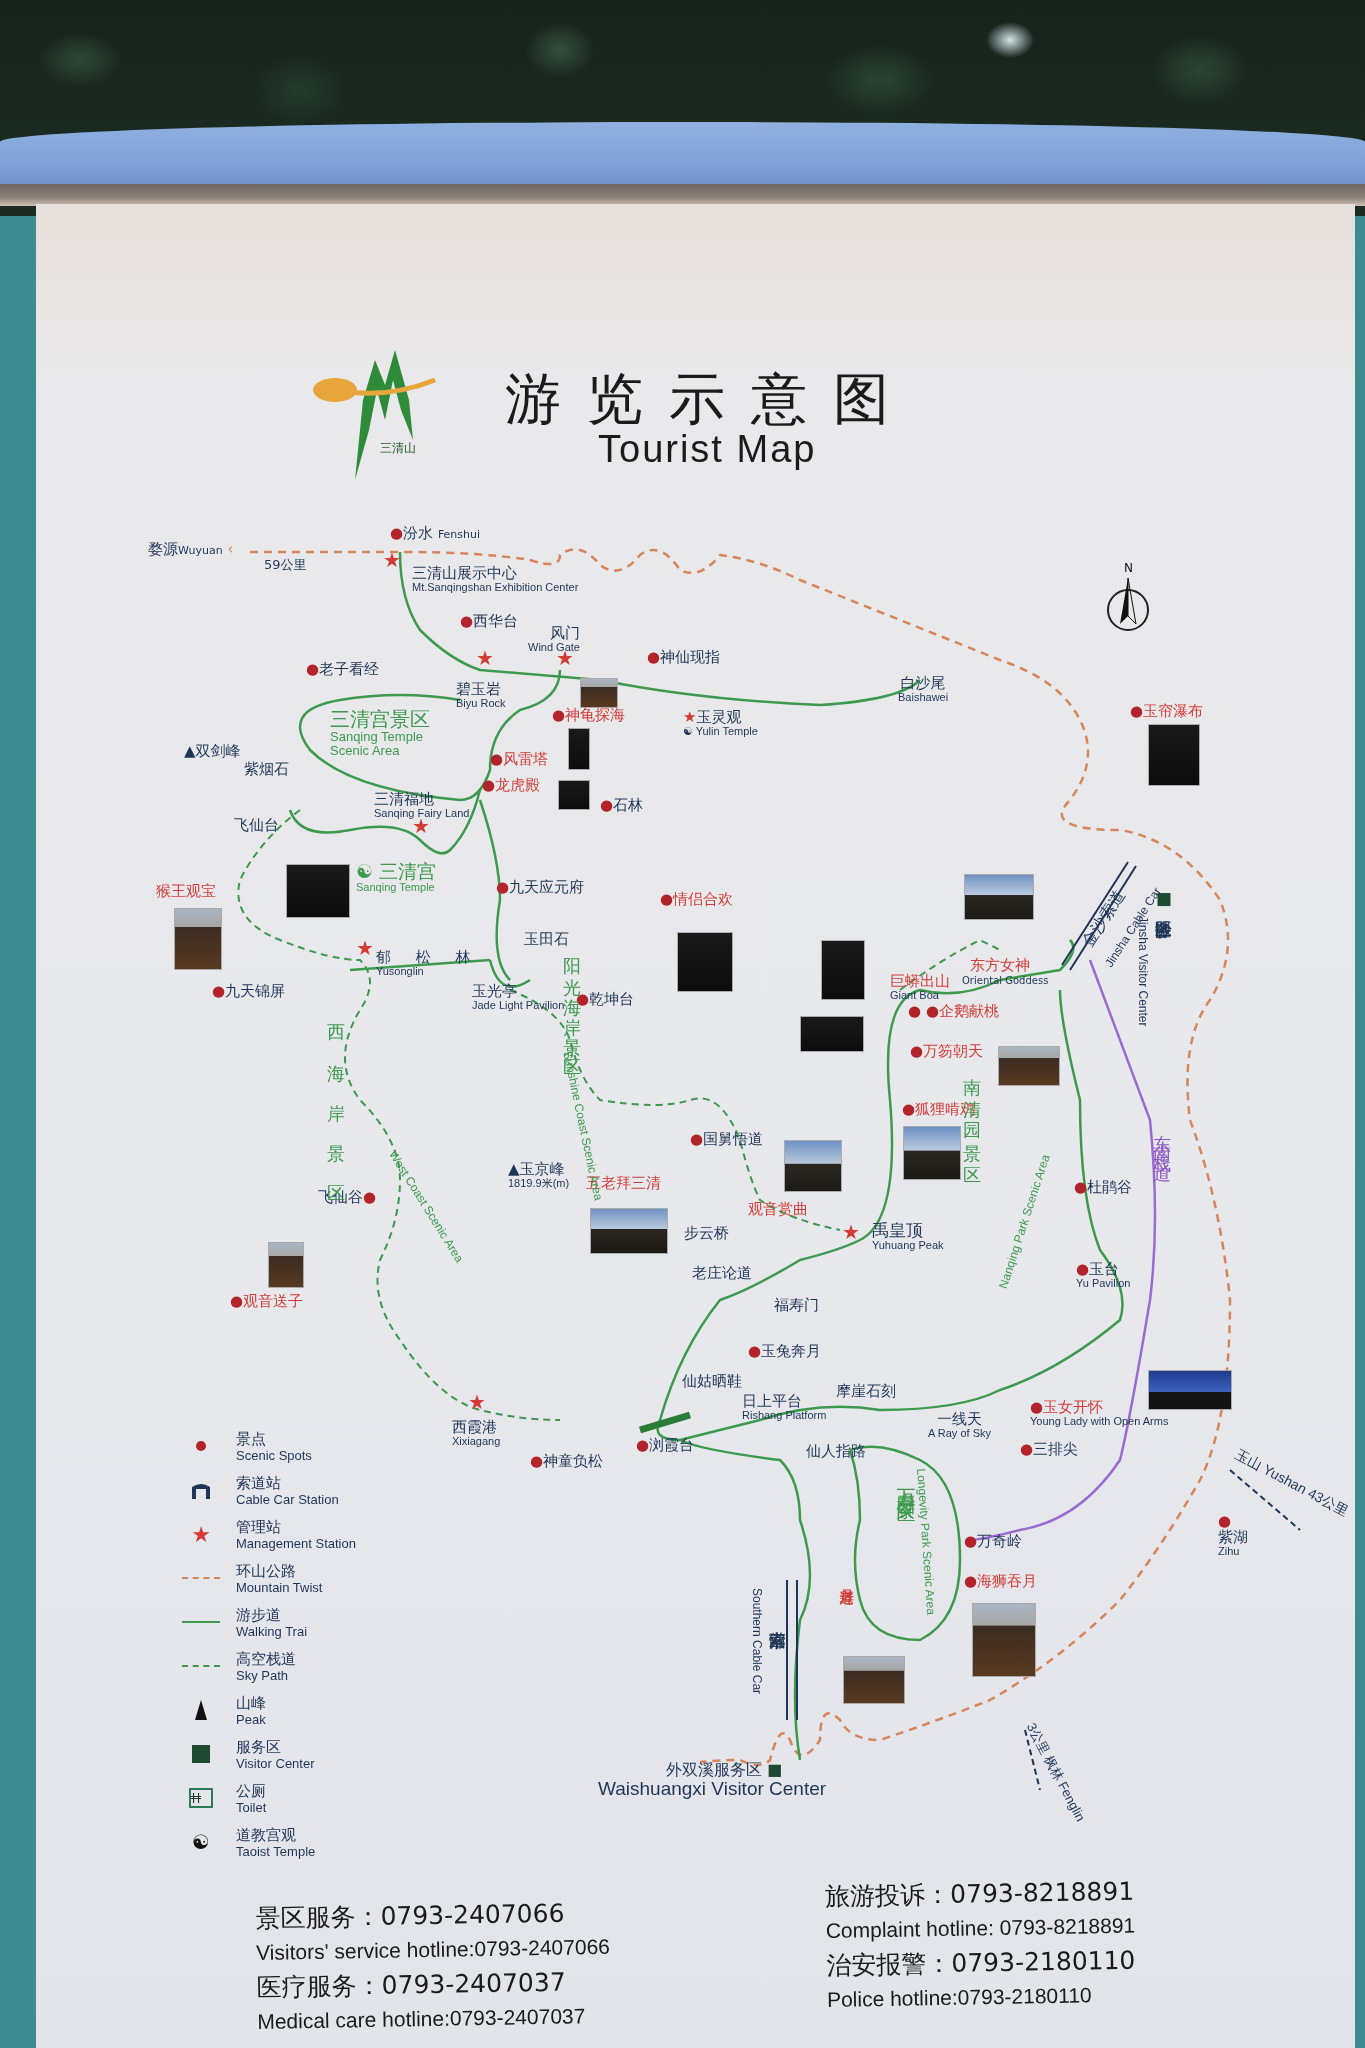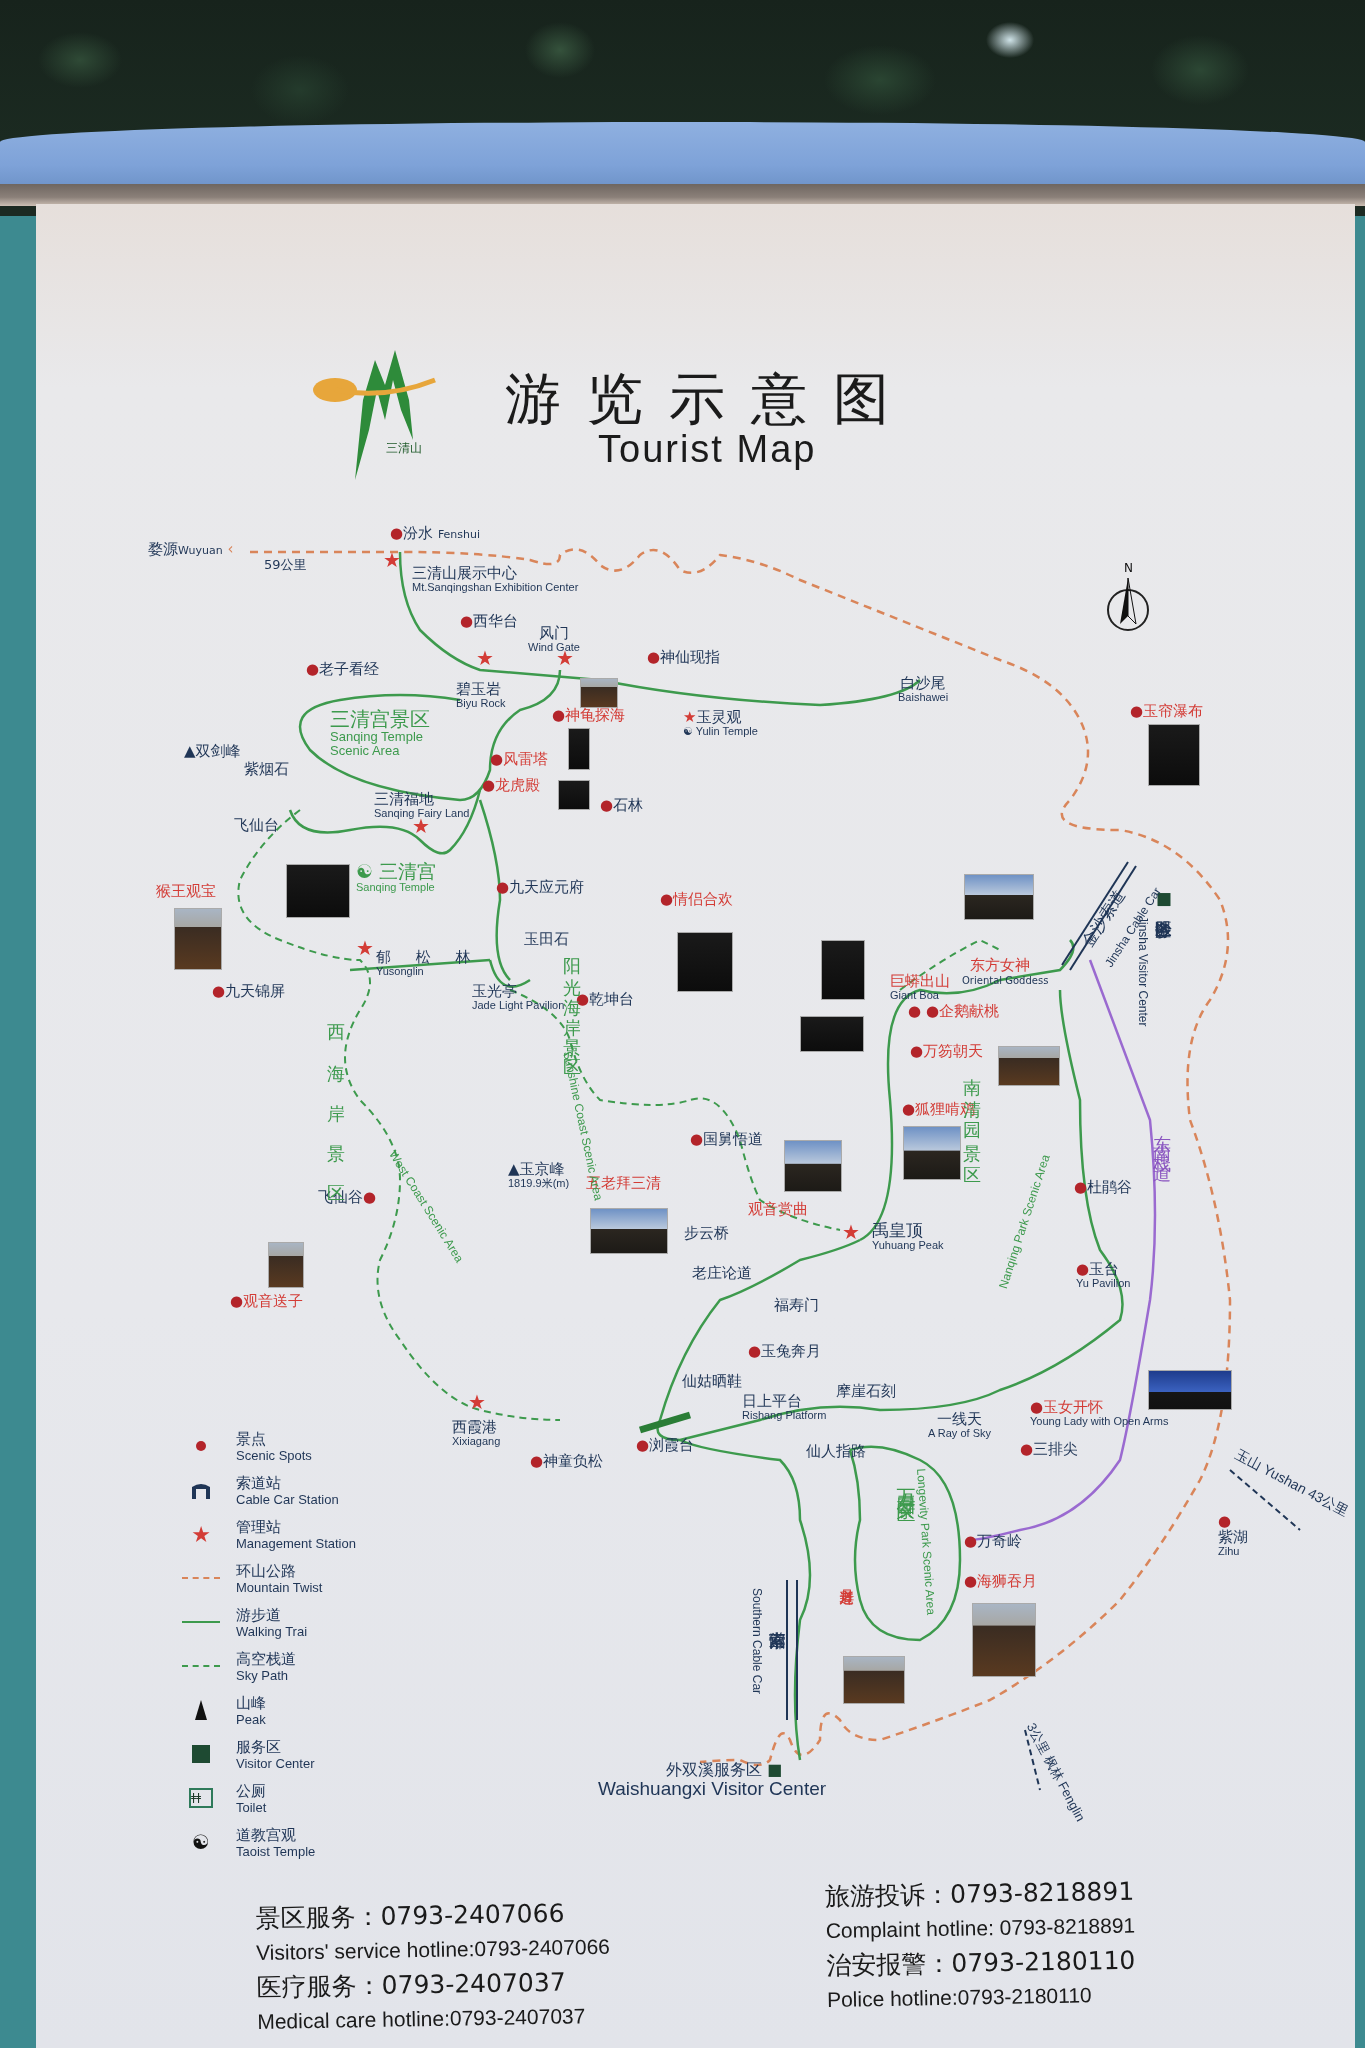--- a/index.html
+++ b/index.html
@@ -17,21 +17,21 @@
     background:linear-gradient(#8fb0e0, #7ea2d8 60%, #6a8fc4); border-radius:50% 50% 0 0 / 20px 20px 0 0; }
   .frame-edge { position:absolute; left:0; top:184px; width:1365px; height:22px; background:linear-gradient(#6e6660,#8b8079 60%, #cdbfb4); }
   .teal-left { position:absolute; left:0; top:216px; width:36px; height:1832px; background:#3d8a90; }
   .teal-right { position:absolute; right:0; top:216px; width:10px; height:1832px; background:#3d8a90; }
   .board { position:absolute; left:36px; top:204px; width:1319px; height:1844px;
     background:linear-gradient(180deg,#e6dfdb 0%, #e9e9eb 10%, #e7e8ec 60%, #e2e4ea 100%); }
 
   .title-zh { position:absolute; left:505px; top:362px; font-size:56px; letter-spacing:26px; color:#1b1b1b; font-family:"DejaVu Sans", sans-serif; }
   .title-en { position:absolute; left:598px; top:428px; font-size:38px; color:#1b1b1b; letter-spacing:2px; font-family:"Liberation Sans", sans-serif; }
   .logo { position:absolute; left:305px; top:340px; width:160px; height:140px; }
-  .logo-text { position:absolute; left:380px; top:440px; font-size:12px; color:#1f5a2a; font-family:"DejaVu Serif", serif;margin-left:6px; }
+  .logo-text { position:absolute; left:380px; top:440px; font-size:12px; color:#1f5a2a; font-family:"DejaVu Serif", serif; }
 
   .map-svg { position:absolute; left:0; top:0; }
 
   .lbl { position:absolute; white-space:nowrap; color:#1f3556; font-size:15px; line-height:1.05; }
   .lbl .en { display:block; font-size:11px; font-family:Liberation Sans, sans-serif; }
   .lbl.red { color:#d33c36; }
   .lbl.green { color:#3d9a4d; }
   .lbl.purple { color:#8a55c0; }
   .area { position:absolute; color:#3d9a4d; font-size:20px; line-height:1.1; white-space:nowrap; }
   .area .en { display:block; font-size:13px; font-family:"Liberation Sans", sans-serif; }
@@ -140,21 +140,21 @@
 <div class="photo blue" style="left:1148px;top:1370px;width:84px;height:40px"></div>
 <div class="photo warm" style="left:972px;top:1603px;width:64px;height:74px"></div>
 <div class="photo warm" style="left:843px;top:1656px;width:62px;height:48px"></div>
 
 <div class="lbl" style="left:390px;top:526px"><span style="color:#b3242a">●</span><span>汾水</span> <span style="font-size:11px">Fenshui</span></div>
 <div class="lbl" style="left:148px;top:542px"><span>婺源</span><span style="font-size:11px">Wuyuan</span><span style="color:#d9855a"> ‹</span></div>
 <div class="lbl" style="left:264px;top:558px;font-size:13px">59公里</div>
 <div class="lbl" style="left:383px;top:550px;color:#d33c36;font-size:20px">★</div>
 <div class="lbl" style="left:412px;top:566px"><span>三清山展示中心</span><span class="en">Mt.Sanqingshan Exhibition Center</span></div>
 <div class="lbl" style="left:460px;top:614px"><span style="color:#b3242a">●</span><span>西华台</span></div>
-<div class="lbl" style="left:528px;top:626px;text-align:center"><span>风门</span><span class="en">Wind Gate</span></div>
+<div class="lbl" style="left:528px;top:626px;text-align:right"><span>风门</span><span class="en">Wind Gate</span></div>
 <div class="lbl" style="left:476px;top:648px;color:#d33c36;font-size:20px">★</div>
 <div class="lbl" style="left:556px;top:648px;color:#d33c36;font-size:20px">★</div>
 <div class="lbl" style="left:647px;top:650px"><span style="color:#b3242a">●</span><span>神仙现指</span></div>
 <div class="lbl" style="left:306px;top:662px"><span style="color:#b3242a">●</span><span>老子看经</span></div>
 <div class="lbl" style="left:456px;top:682px"><span>碧玉岩</span><span class="en">Biyu Rock</span></div>
 <div class="lbl red" style="left:552px;top:708px"><span style="color:#b3242a">●</span><span>神龟探海</span></div>
 <div class="lbl" style="left:683px;top:710px"><span style="color:#d33c36">★</span><span>玉灵观</span><span class="en">☯ <span>Yulin Temple</span></span></div>
 <div class="lbl" style="left:898px;top:676px;text-align:center"><span>白沙尾</span><span class="en">Baishawei</span></div>
 <div class="lbl red" style="left:1130px;top:704px"><span style="color:#b3242a">●</span><span>玉帘瀑布</span></div>
 <div class="lbl" style="left:184px;top:744px">▲<span>双剑峰</span></div>

